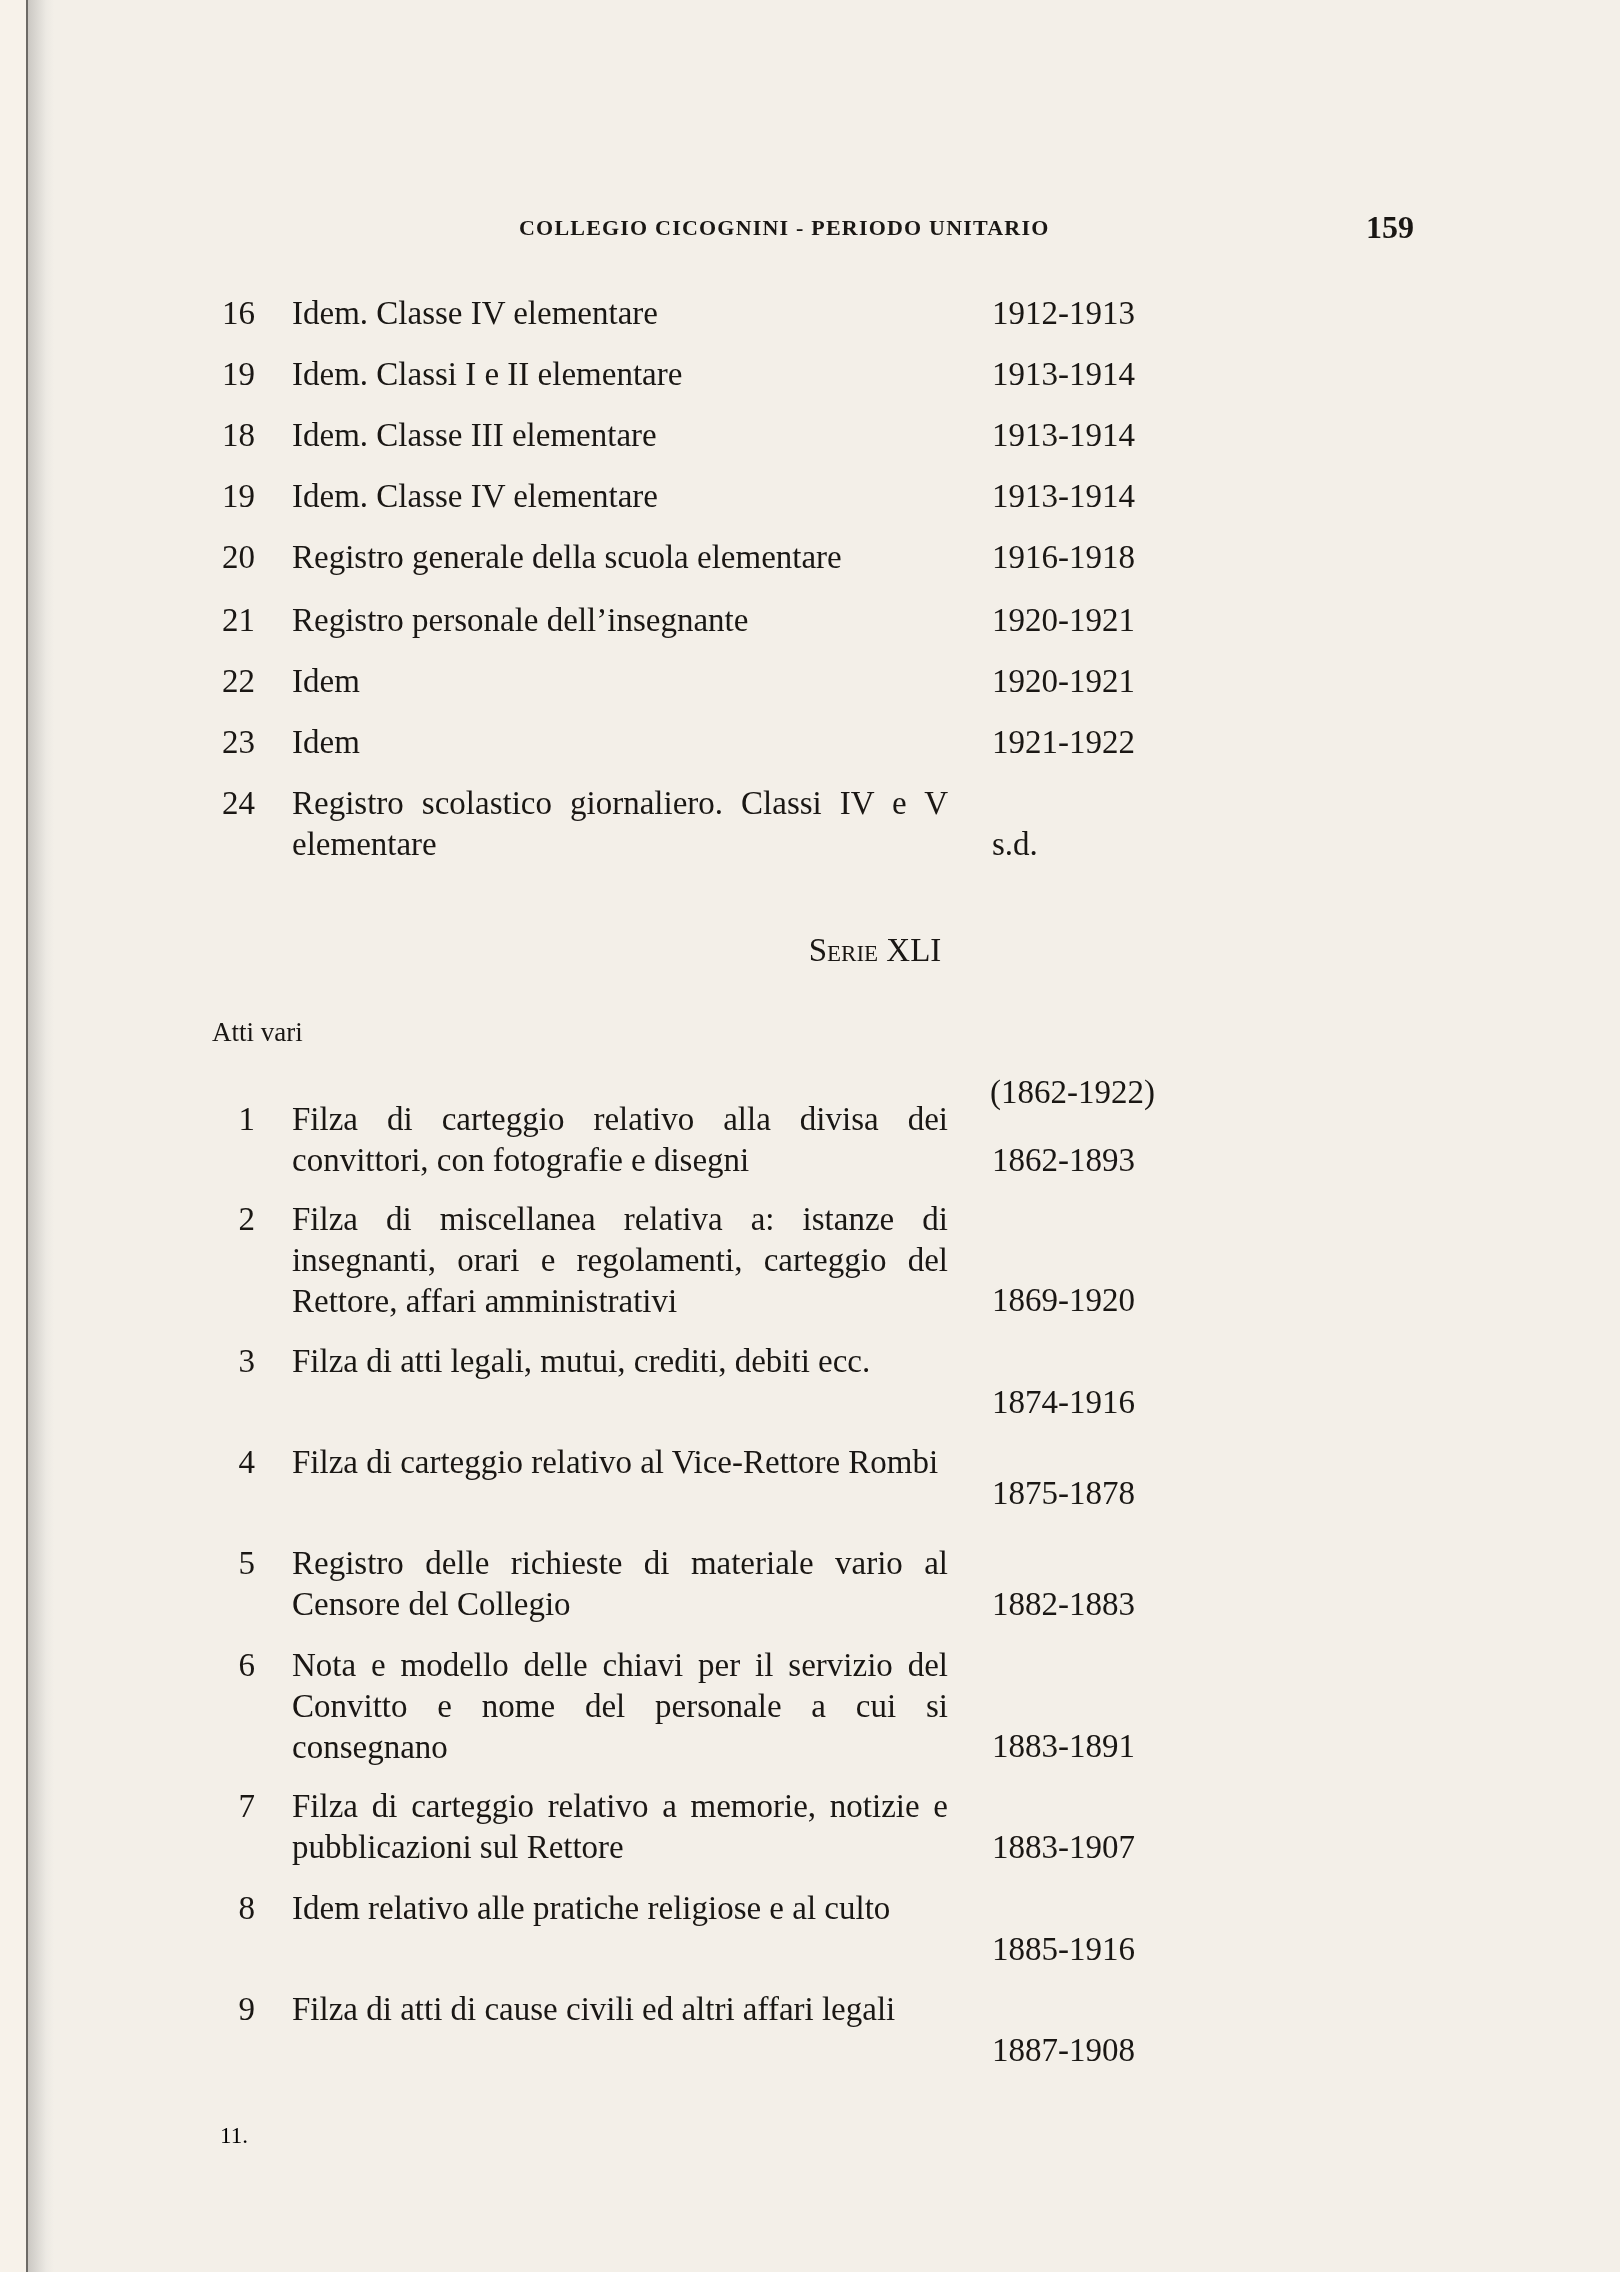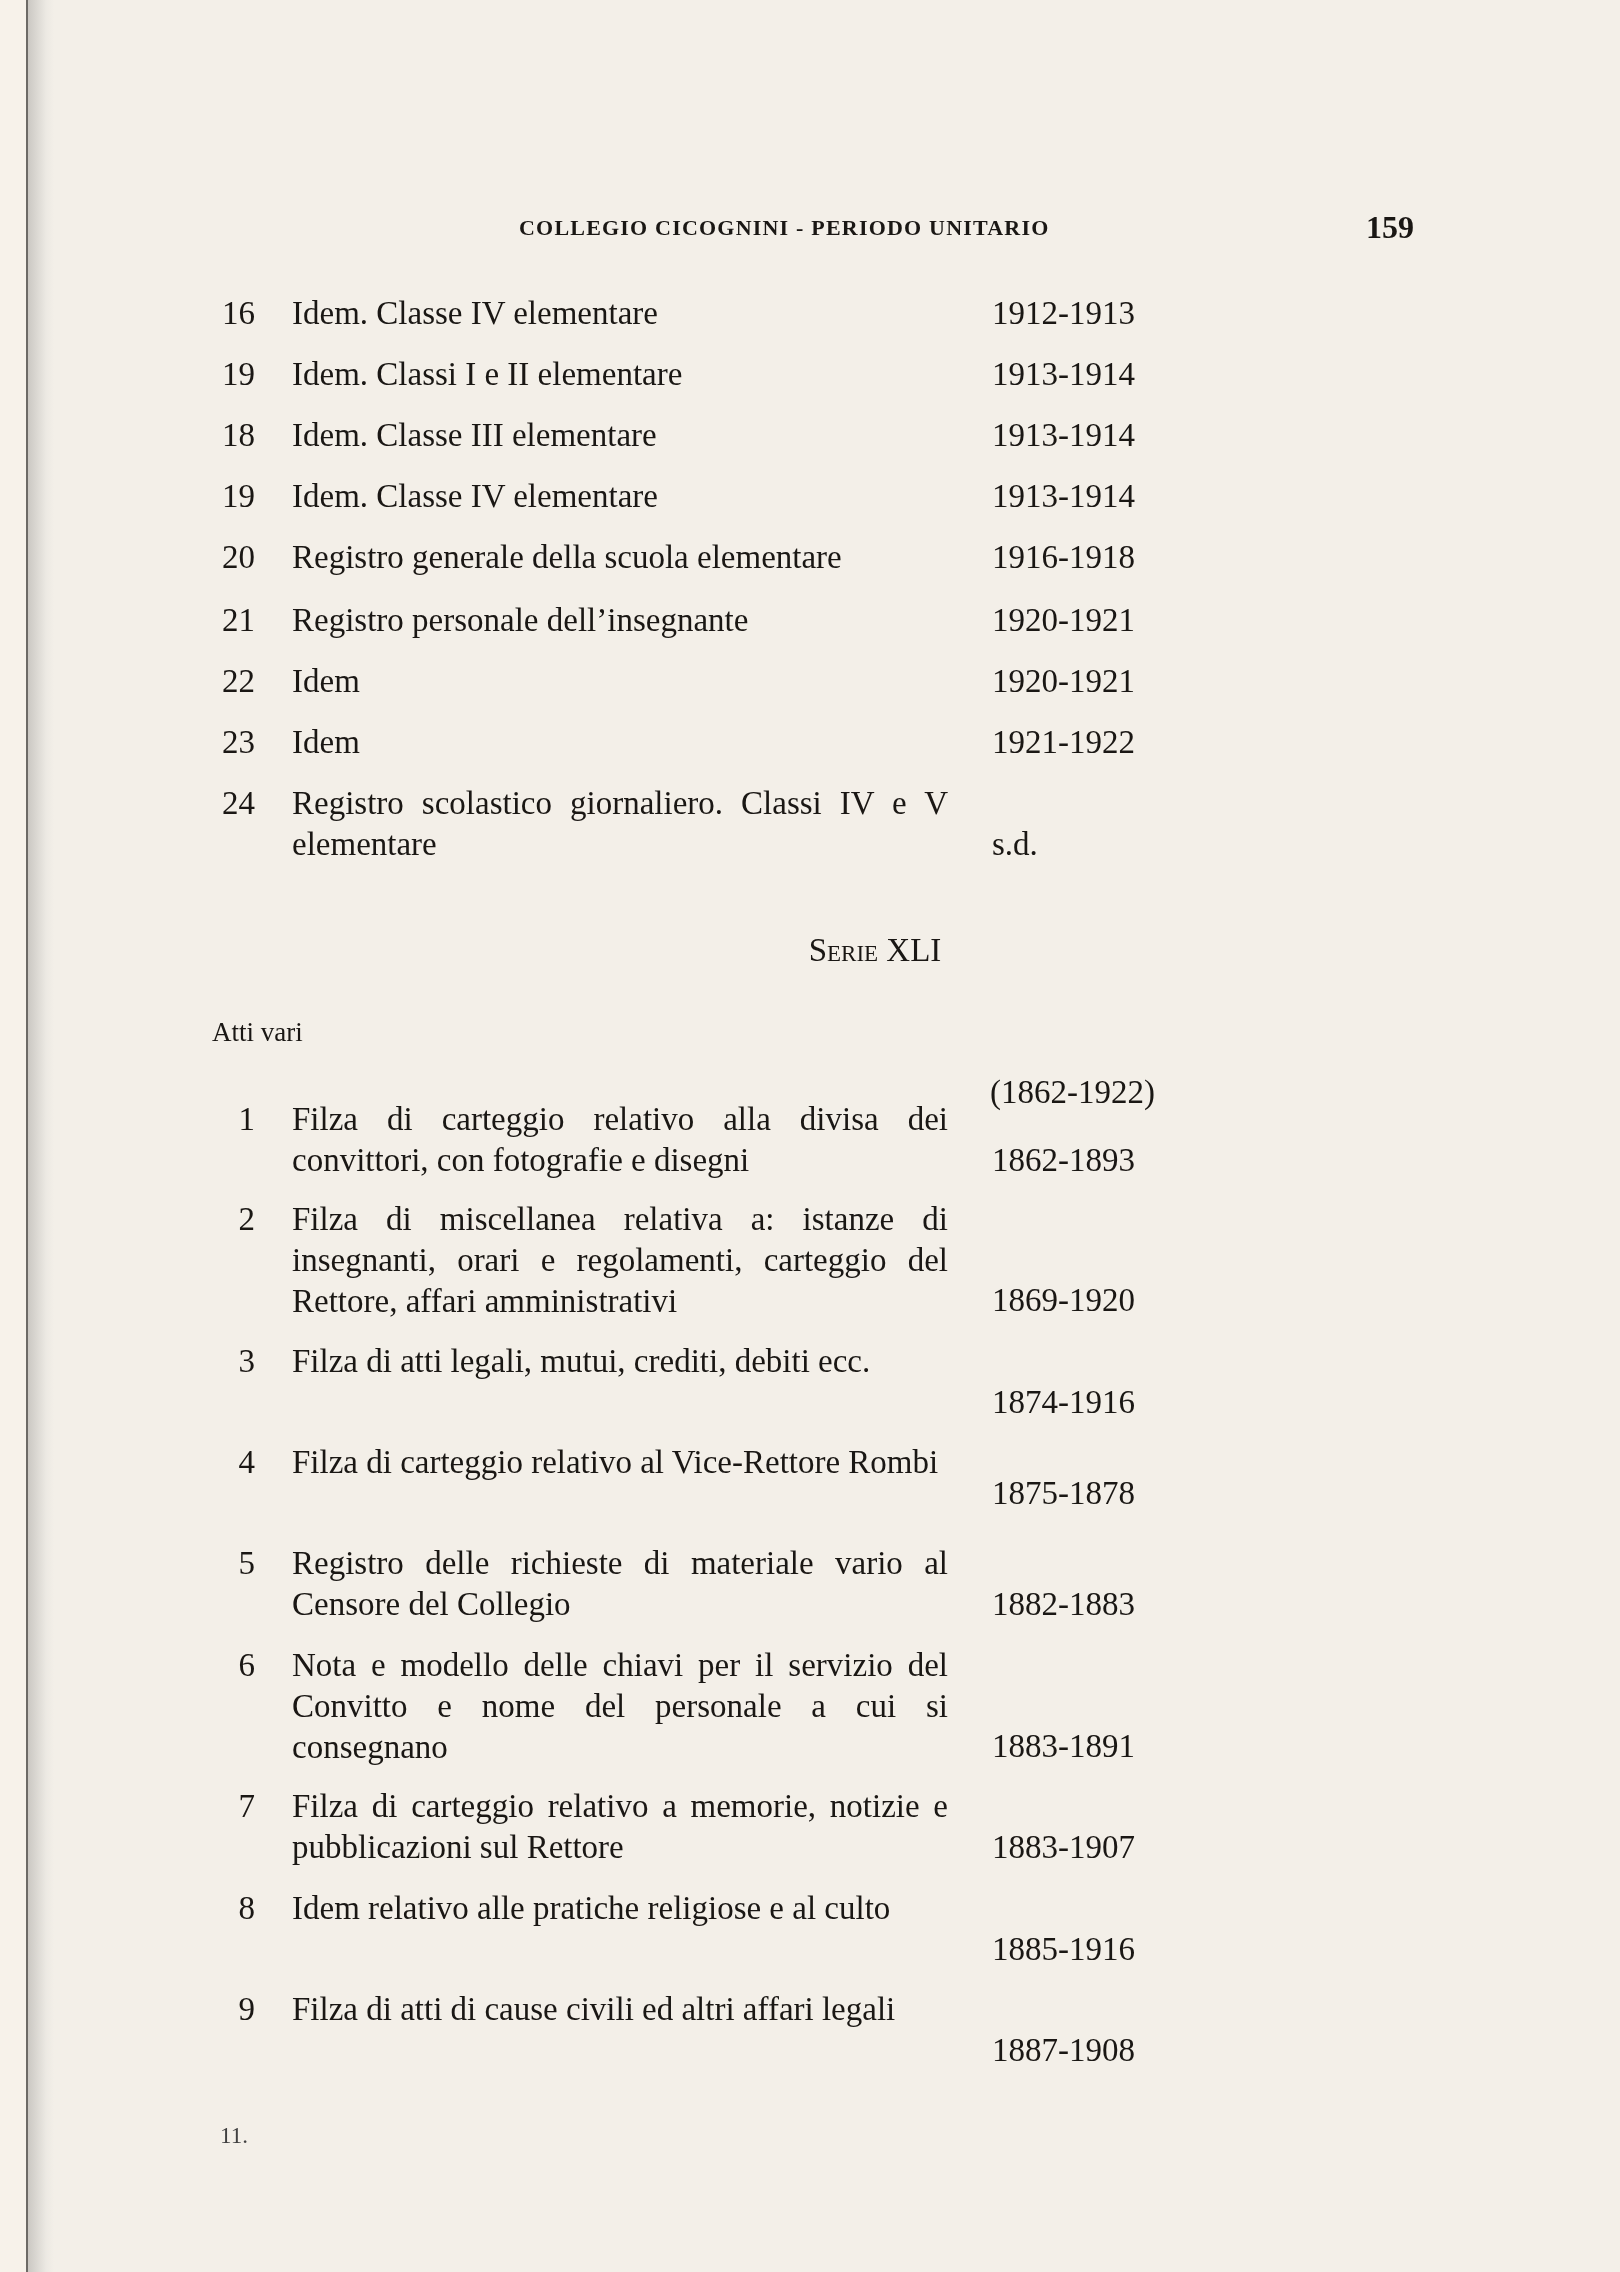--- a/index.html
+++ b/index.html
@@ -50,21 +50,21 @@
       text-align: center; font-size: 33px; font-variant: small-caps;
       padding-left: 130px; box-sizing: border-box;
     }
     .section-label {
       position: absolute; top: 1017px; left: 212px; font-size: 27px;
     }
     .section-range {
       position: absolute; top: 1074px; left: 990px; font-size: 33px;
     }
     .faint-mark {
-      position: absolute; left: 220px; top: 2123px; font-size: 23px; color: #404040;
+      position: absolute; left: 220px; top: 2123px; font-size: 23px; color: #000000;
     }
   </style>
 </head>
 <body>
 
 <div class="binding-edge"></div>
 <div class="binding-shadow"></div>
 
 <div class="running-head">
   <span class="running-title">Collegio Cicognini - Periodo unitario</span>

